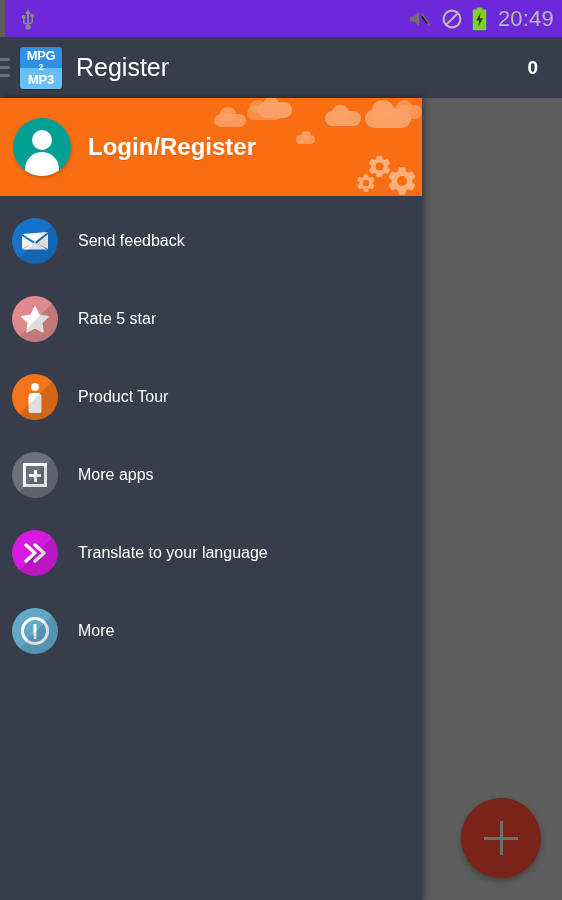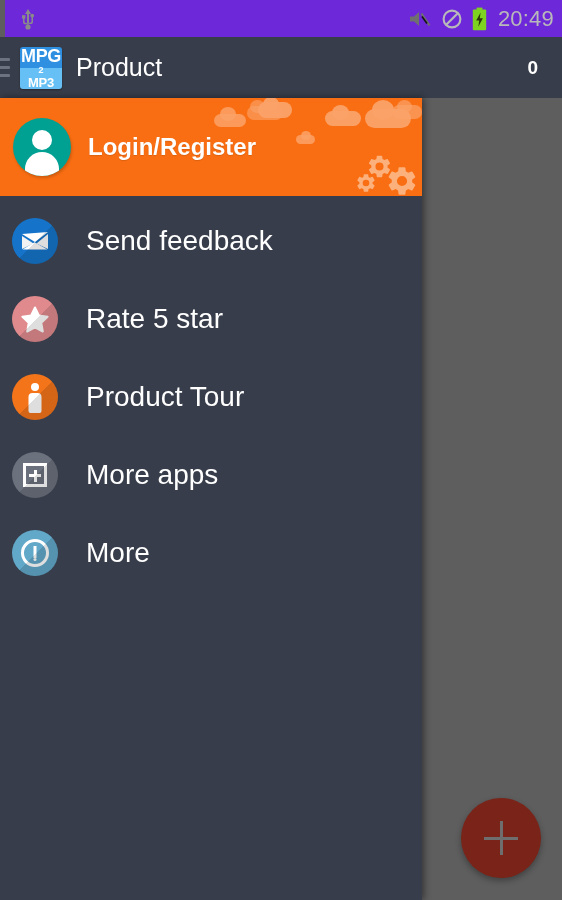--- a/index.html
+++ b/index.html
@@ -79,21 +79,21 @@
     display: flex;
     flex-direction: column;
     align-items: center;
     justify-content: center;
     color: #fff;
     font-weight: bold;
     line-height: 1;
     box-shadow: 0 1px 2px rgba(0,0,0,.35);
     flex: none;
   }
-  #app-icon .l1 { font-size: 18px; letter-spacing: -0.3px; }
+  #app-icon .l1 { font-size: 13px; letter-spacing: -0.3px; }
   #app-icon .l2 { font-size: 9px; margin: 1px 0; }
   #app-icon .l3 { font-size: 13px; letter-spacing: -0.3px; }
 
   #ab-title {
     color: #ffffff;
     font-size: 25px;
     margin-left: 14px;
     flex: 1;
   }
   #ab-counter {
@@ -220,22 +220,22 @@
   }
   .item-icon .shadow {
     position: absolute;
     left: 0; top: 0;
     width: 100%; height: 100%;
     background: linear-gradient(135deg, rgba(0,0,0,0) 52%, rgba(0,0,0,.13) 52%);
     pointer-events: none;
   }
   .item-label {
     color: #ffffff;
-    font-size: 28px;
-    margin-left: 28px;
+    font-size: 16px;
+    margin-left: 20px;
   }
   .ic-square .sq {
     width: 24px; height: 24px;
     border: 3px solid #fff;
     box-sizing: border-box;
     position: relative;
   }
   .ic-square .sq .h {
     position: absolute; left: 3px; top: 8px;
     width: 12px; height: 3px; background: #fff;
@@ -323,21 +323,21 @@
     <div id="drawer-toggle">
       <i></i>
       <i></i>
       <i></i>
     </div>
     <div id="app-icon">
       <span class="l1">MPG</span>
       <span class="l2">2</span>
       <span class="l3">MP3</span>
     </div>
-    <div id="ab-title">Product</div>
+    <div id="ab-title">Register</div>
     <div id="ab-counter">0</div>
   </div>
 
   <div id="content">
     <div id="fab">
       <span class="plus-h"></span>
       <span class="plus-v"></span>
     </div>
   </div>
 
@@ -419,20 +419,30 @@
         <span class="item-icon ic-square" style="background:#6b717d;">
           <span class="sq">
             <span class="h"></span>
             <span class="v"></span>
           </span>
           <span class="shadow"></span>
         </span>
         <span class="item-label">More apps</span>
       </div>
 
+      <div class="drawer-item">
+        <span class="item-icon ic-chevrons" style="background:#d61ae0;">
+          <svg width="28" height="24" viewBox="0 0 28 24">
+            <path d="M5 4 L14 12 L5 20" fill="none" stroke="#ffffff" stroke-width="3.4" stroke-linecap="round" stroke-linejoin="round"></path>
+            <path d="M14 4 L23 12 L14 20" fill="none" stroke="#ffffff" stroke-width="3.4" stroke-linecap="round" stroke-linejoin="round"></path>
+          </svg>
+          <span class="shadow"></span>
+        </span>
+        <span class="item-label">Translate to your language</span>
+      </div>
 
       <div class="drawer-item">
         <span class="item-icon ic-info" style="background:#62a8c9;">
           <span class="ring">
             <span class="bang"></span>
             <span class="dot"></span>
           </span>
           <span class="shadow"></span>
         </span>
         <span class="item-label">More</span>

